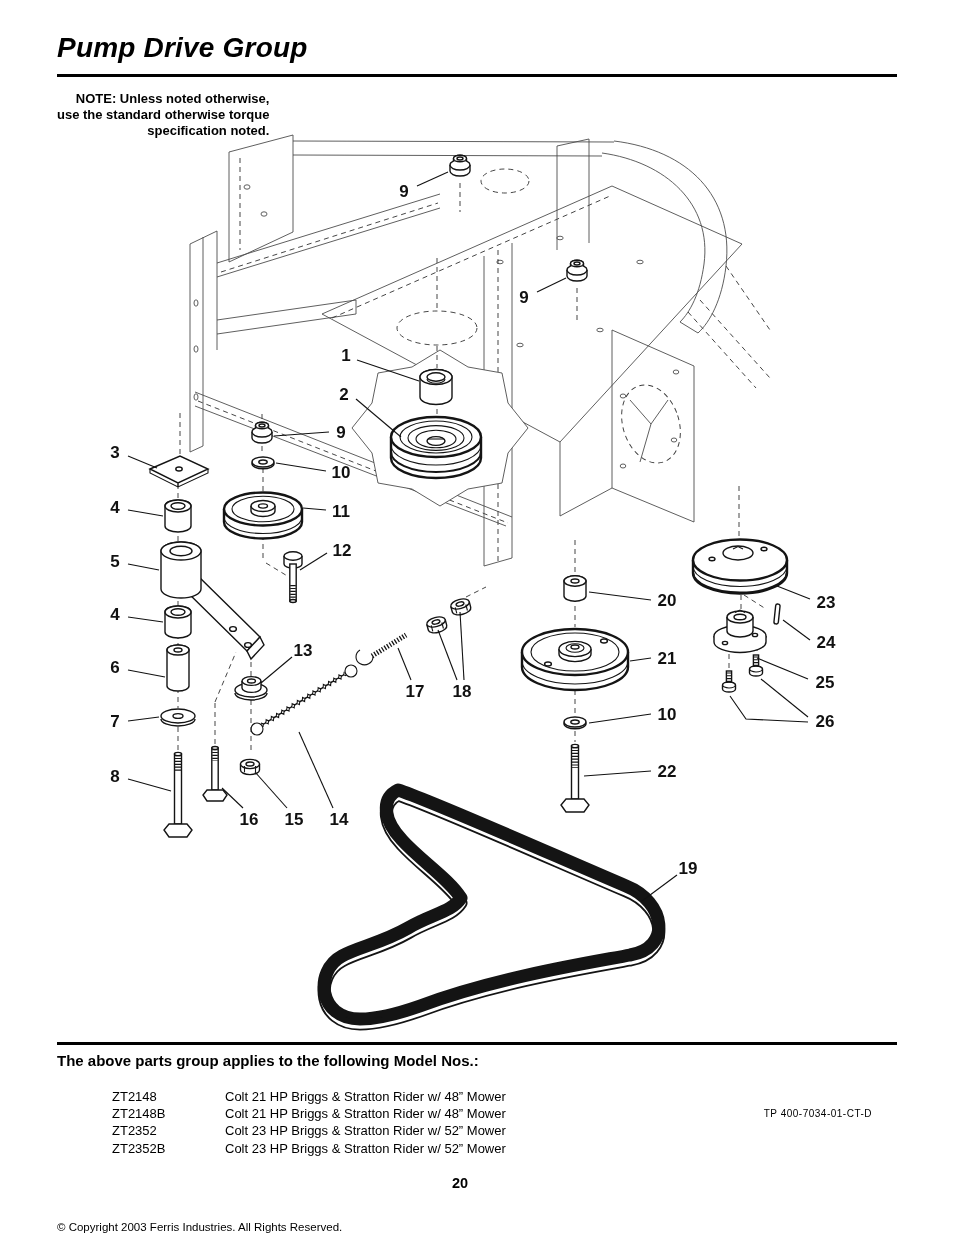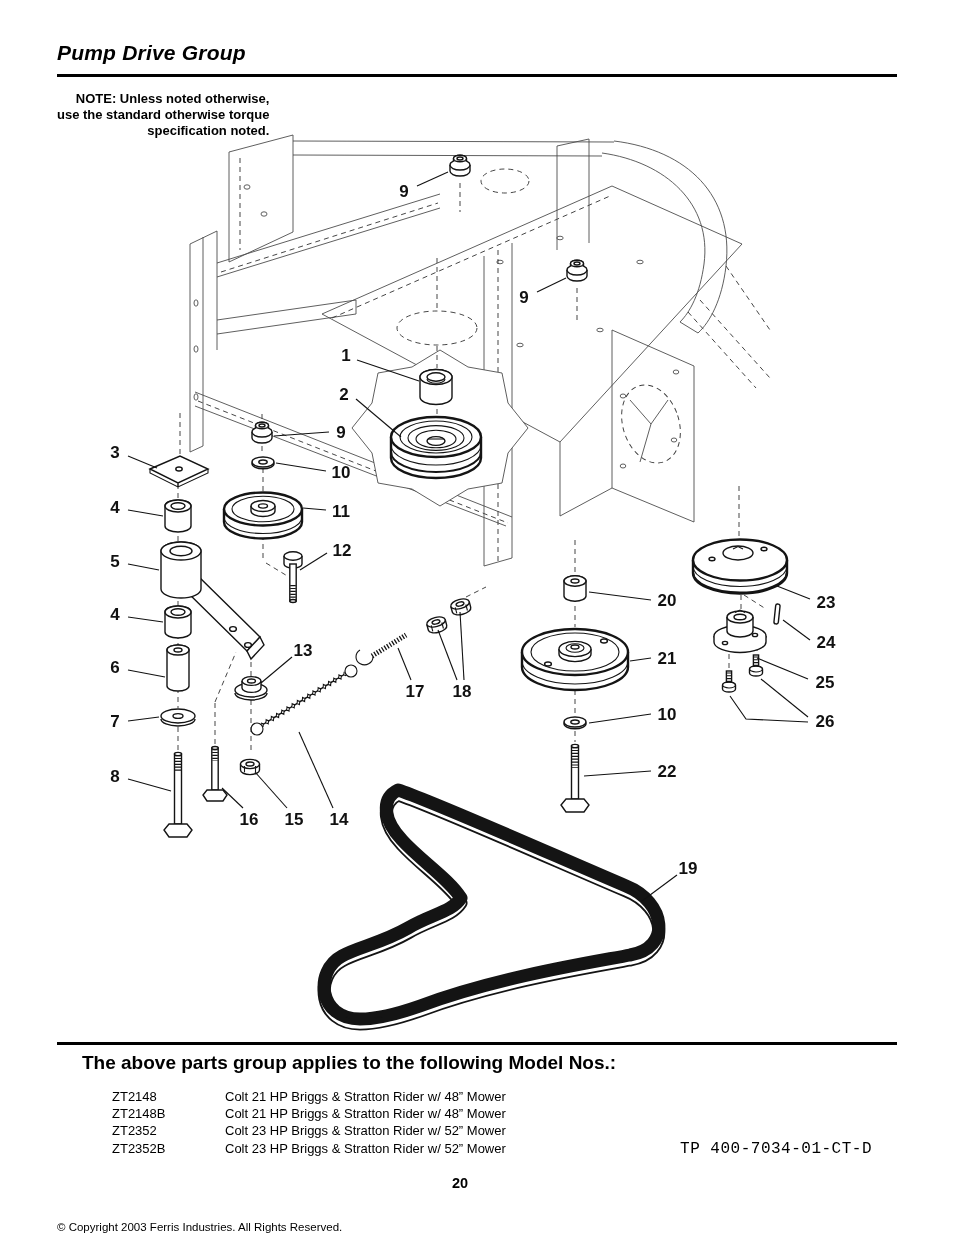--- a/index.html
+++ b/index.html
@@ -1,32 +1,32 @@
 <!DOCTYPE html>
 <html><head>
 <meta charset="utf-8">
 <style>
   html,body{margin:0;padding:0;background:#fff;}
   .page{position:relative;width:954px;height:1235px;background:#fff;overflow:hidden;
         font-family:"Liberation Sans",sans-serif;color:#000;}
-  .title{position:absolute;left:57px;top:41px;font-size:21px;font-weight:bold;font-style:italic;
+  .title{position:absolute;left:57px;top:32px;font-size:28px;font-weight:bold;font-style:italic;
          letter-spacing:.2px;}
   .rule-top{position:absolute;left:57px;top:74px;width:840px;height:3px;background:#000;}
   .note{position:absolute;left:57px;top:91px;font-size:13px;font-weight:bold;line-height:16px;text-align:right;}
   .diagram{position:absolute;left:0;top:0;}
   .rule-bottom{position:absolute;left:57px;top:1042px;width:840px;height:3px;background:#000;}
-  .models-heading{position:absolute;left:57px;top:1052px;font-size:19px;font-weight:bold;margin-left:25px;}
+  .models-heading{position:absolute;left:57px;top:1052px;font-size:15px;font-weight:bold;}
   .models{position:absolute;left:112px;top:1088px;font-size:13px;line-height:17.2px;}
   .model-row{display:flex;}
   .model-no{width:113px;flex:0 0 113px;}
   .footer-copy{position:absolute;left:57px;top:1177px;font-size:11.5px;margin-top:44px;}
   .footer-page{position:absolute;left:420px;top:1175px;width:80px;text-align:center;
                font-size:14.5px;font-weight:bold;}
-  .footer-code{position:absolute;right:82px;top:1140px;font-size:16px;
-               font-family:Liberation Mono, monospace;letter-spacing:.5px;}
+  .footer-code{position:absolute;right:82px;top:1108px;font-size:10px;
+               font-family:Liberation Sans, sans-serif;letter-spacing:.5px;}
   
   .fr{stroke:#4d4d4d;stroke-width:.9;fill:none;}
   .frf{stroke:#4d4d4d;stroke-width:.9;fill:#fff;}
   .dsh{stroke:#3c3c3c;stroke-width:.95;fill:none;stroke-dasharray:5 4;}
   .p{stroke:#141414;stroke-width:1.4;fill:#fff;}
   .pl{stroke:#141414;stroke-width:1.1;fill:none;}
   .pb{stroke:#141414;stroke-width:2.4;fill:#fff;}
   .pb2{stroke:#141414;stroke-width:2;fill:none;}
   .thr{stroke:#141414;fill:none;}
   .callout-num{font-family:"Liberation Sans",sans-serif;font-weight:bold;font-size:17px;fill:#111;

